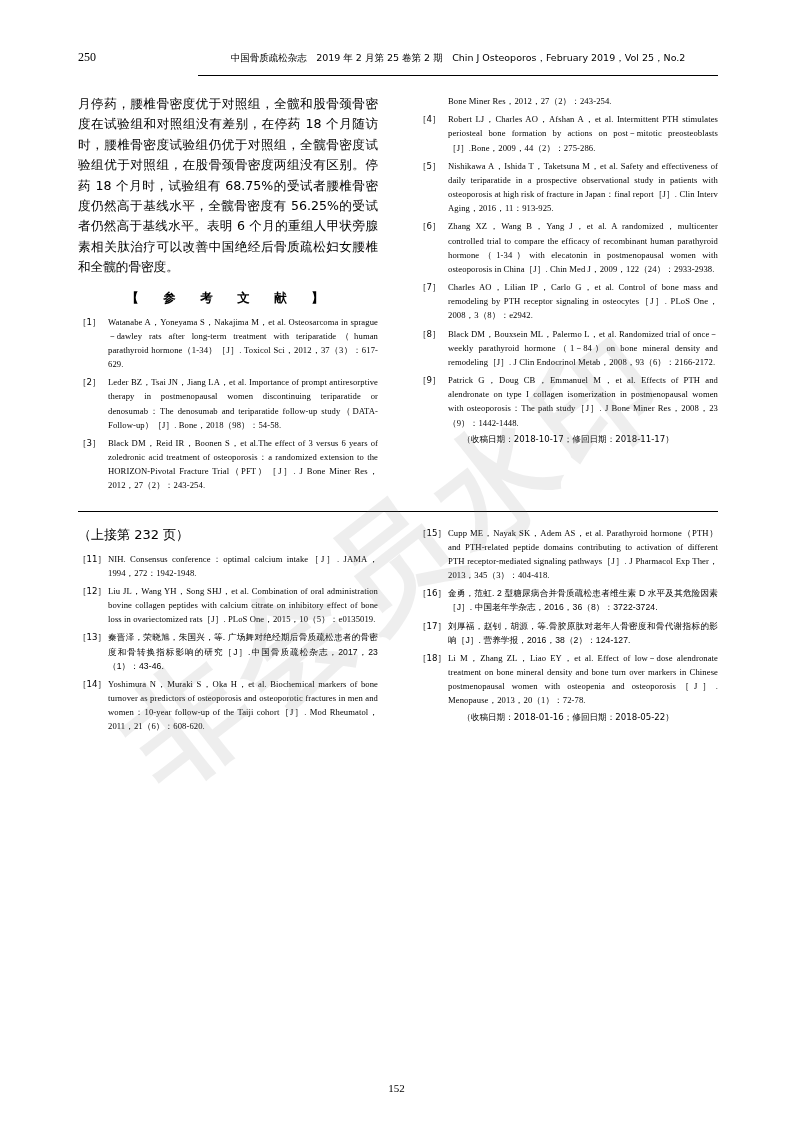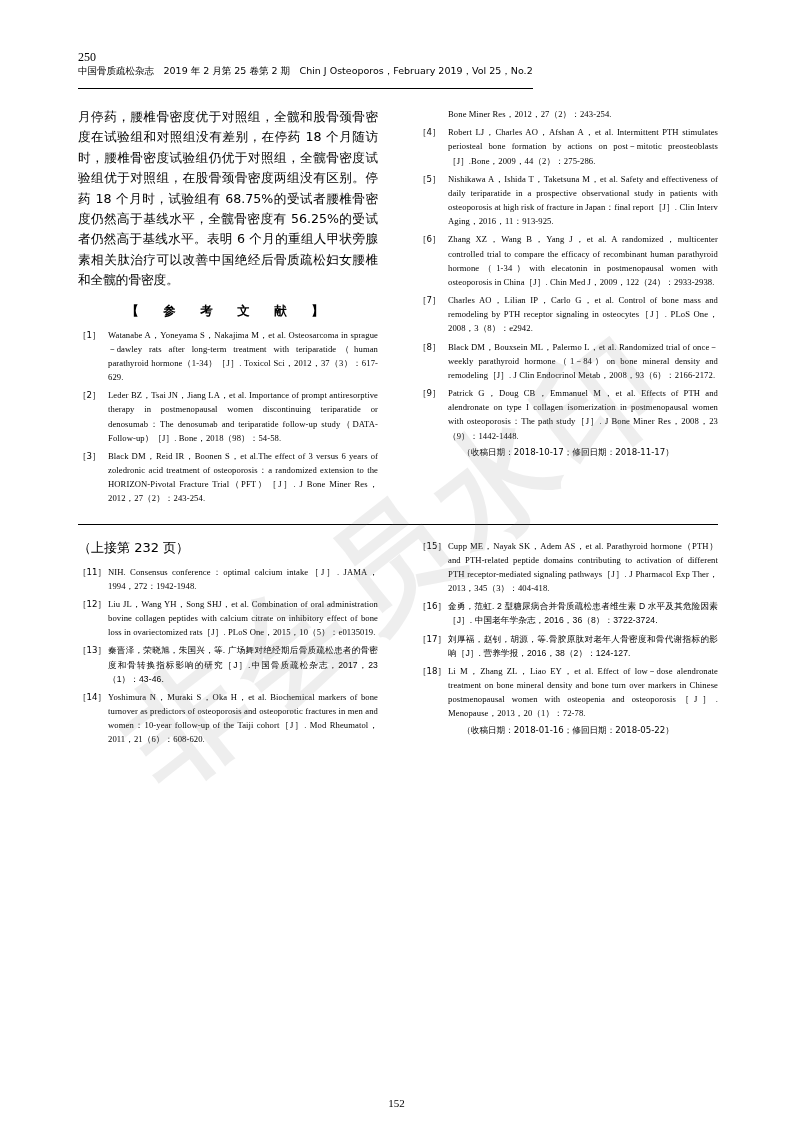--- a/index.html
+++ b/index.html
@@ -40,21 +40,20 @@
     height: 1040px;
     z-index: 2;
   }
   
   .hdr {
     display: flex;
     align-items: baseline;
     font-size: 10.5px;
     color: #000;
     padding-bottom: 4px;
-    flex-direction: column;
   }
   .hdr-pageno {
     font-family: "Liberation Serif", serif;
     font-size: 12px;
     width: 120px;
   }
   .hdr-center {
     flex: 1;
     text-align: center;
     font-family: "DejaVu Sans", sans-serif;
@@ -128,21 +127,21 @@
   .recv {
     text-align: center;
     font-family: "DejaVu Sans", sans-serif;
     font-size: 8.6px;
   }
 
   .footer-pageno {
     position: absolute;
     left: 0;
     right: 0;
-    bottom: 13px;
+    bottom: 28px;
     text-align: center;
     font-family: "Liberation Serif", serif;
     font-size: 11px;
     color: #000;
     z-index: 3;
   }
   .zhtxt { font-family: Liberation Sans, sans-serif; }
 </style>
 </head>
 <body>

